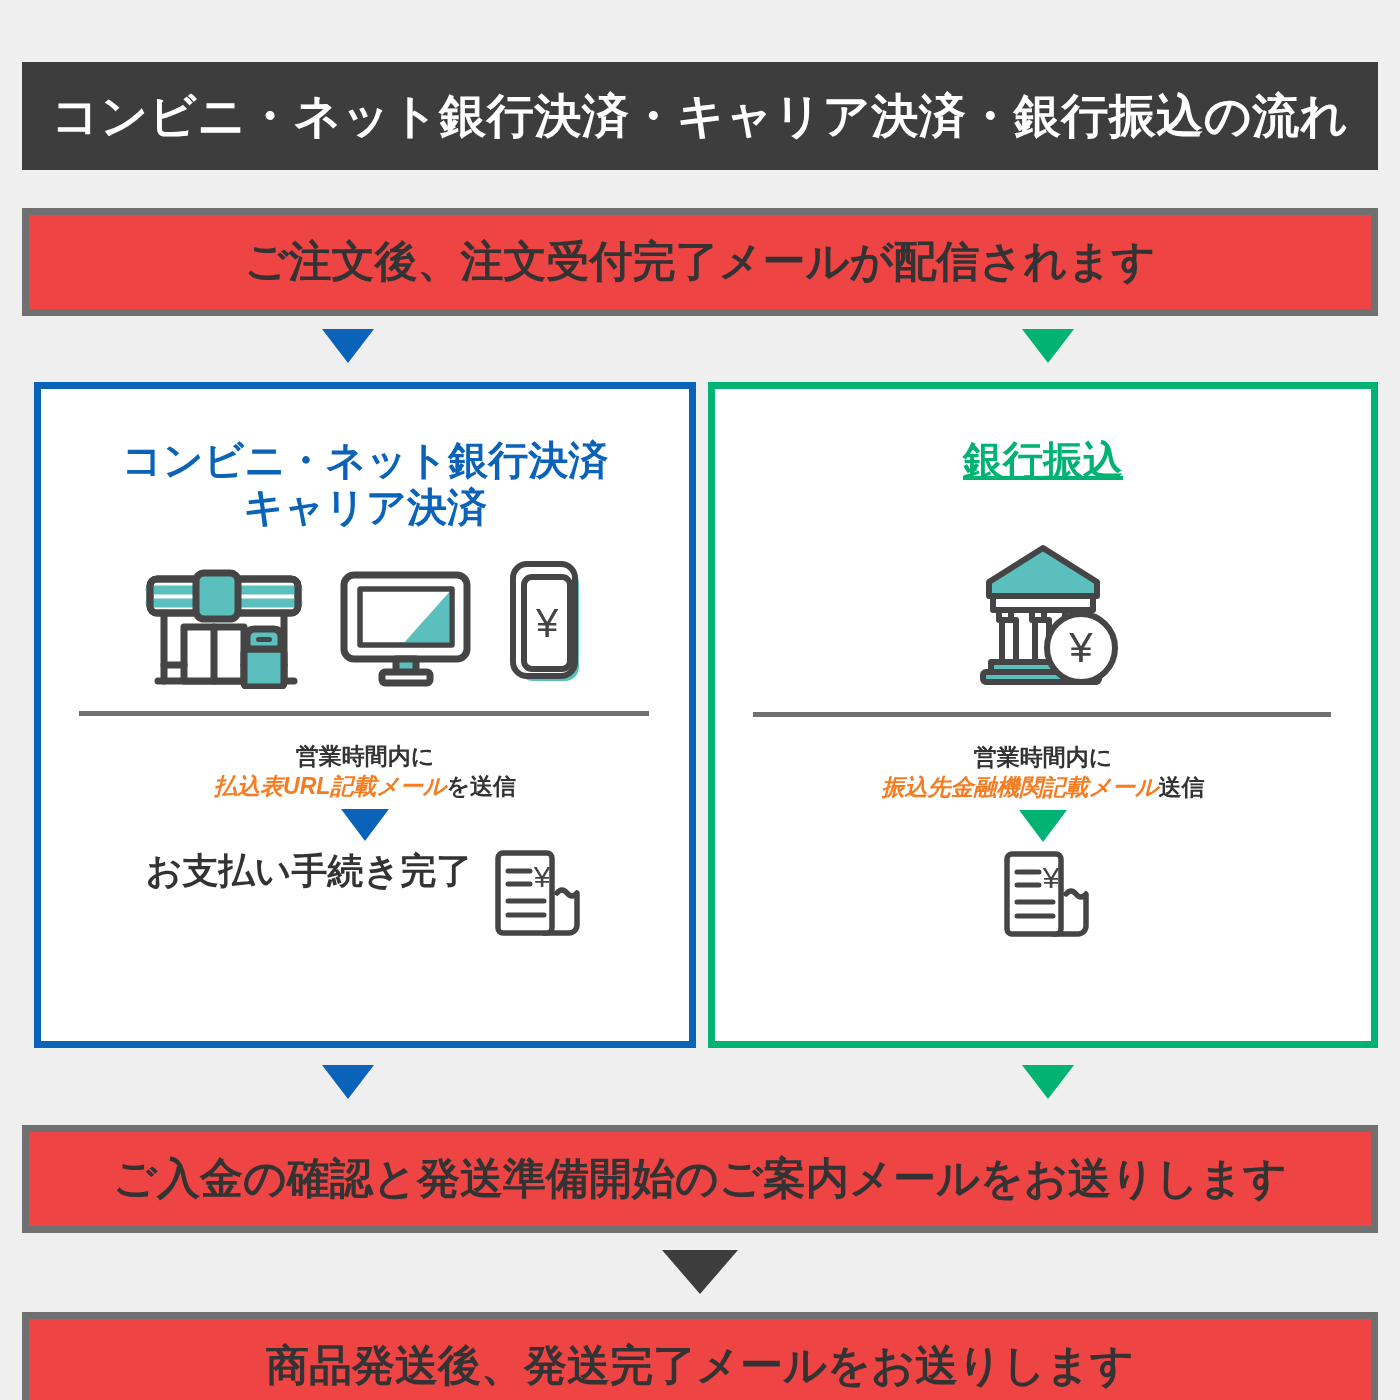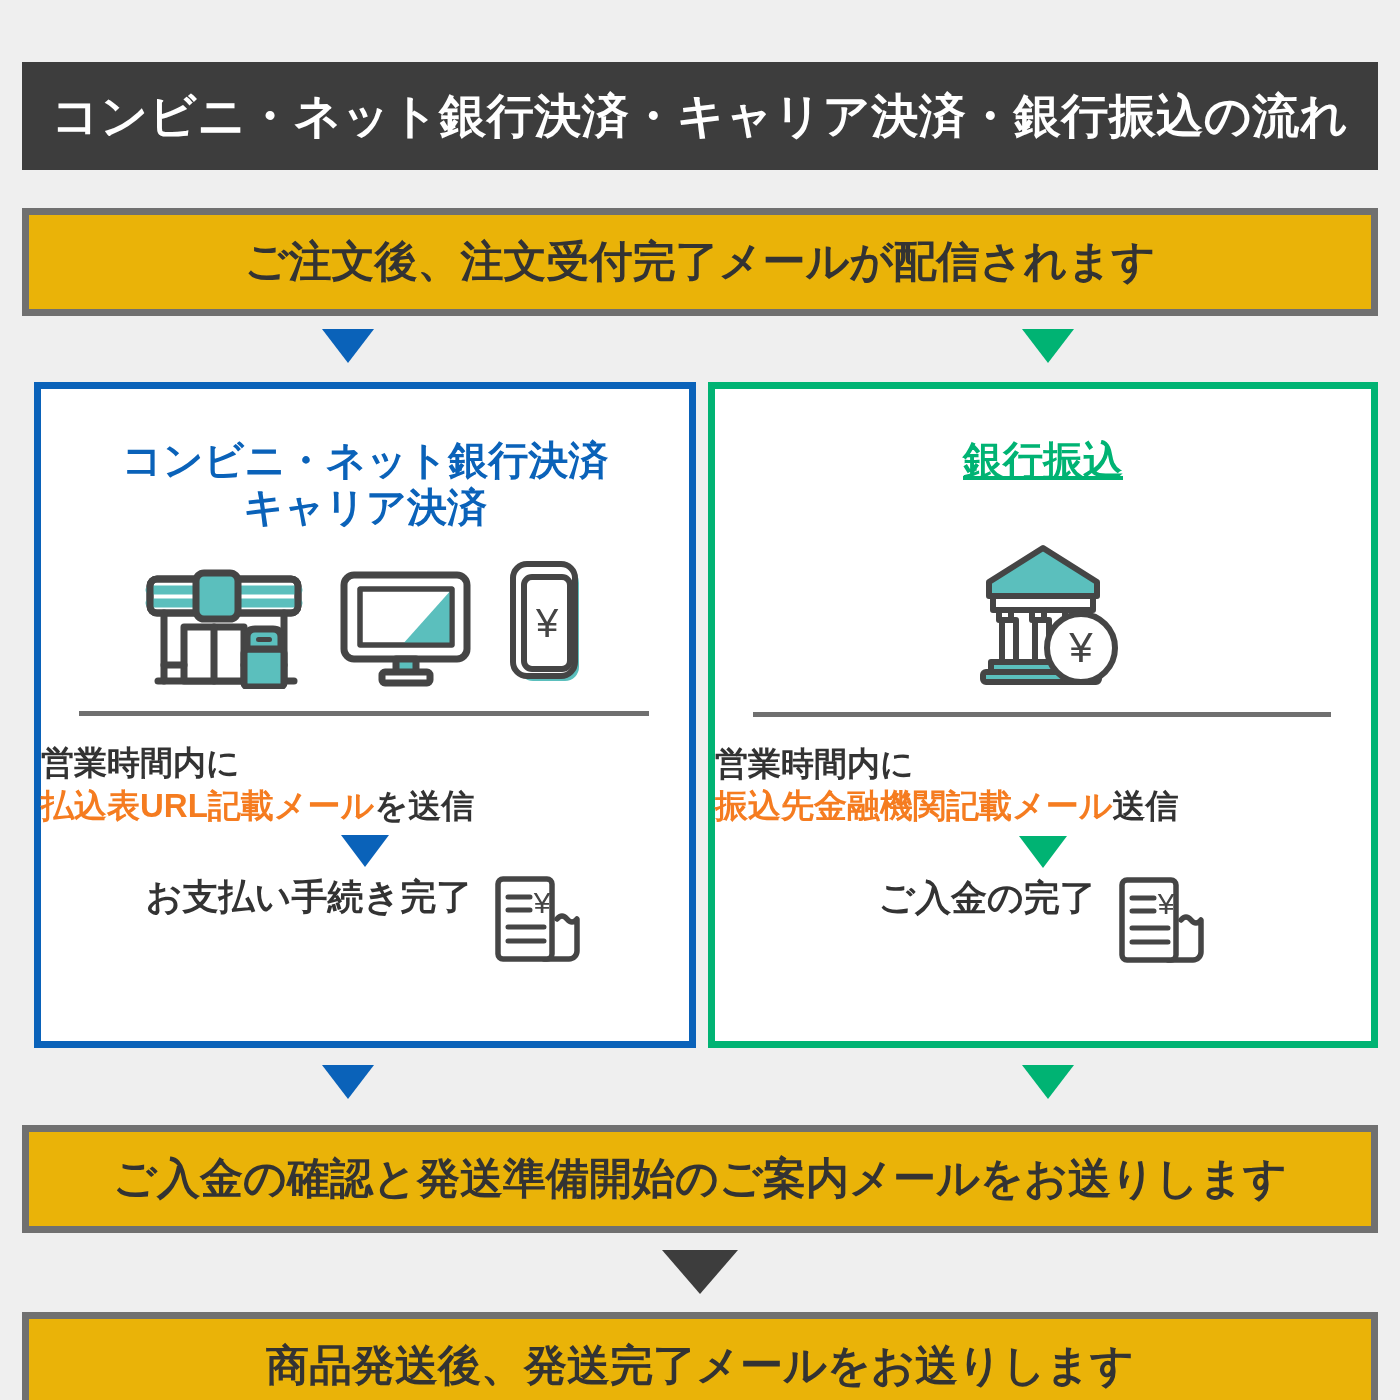--- a/index.html
+++ b/index.html
@@ -37,21 +37,21 @@
   }
   .title-bar .txt {
     color: #ffffff;
     font-size: 47px;
     font-weight: bold;
     letter-spacing: 0.5px;
     white-space: nowrap;
   }
 
   .gray-box {
-    background: #eab308;
+    background: #ef4444;
     border: 7px solid #707070;
     box-sizing: border-box;
     display: flex;
     align-items: center;
     justify-content: center;
   }
   .gray-box .txt {
     color: #333333;
     font-weight: bold;
     white-space: nowrap;
@@ -123,27 +123,28 @@
   }
   #panel-bank .icon-row { margin-top: 60px; }
 
   .separator {
     height: 5px;
     background: #707070;
     margin: 18px 40px 0 38px;
   }
 
   .note {
-    font-weight: bold;
-    font-size: 33px;
+    text-align: center;
+    font-weight: bold;
+    font-size: 23px;
     line-height: 1.28;
     color: #333333;
     margin-top: 26px;
   }
-  .note .hl { color: #f57c20; }
+  .note .hl { color: #f57c20; font-style: italic; }
 
   .step-arrow-wrap {
     display: flex;
     justify-content: center;
     margin-top: 8px;
   }
 
   .done-row {
     display: flex;
     align-items: flex-start;
@@ -294,21 +295,20 @@
     <div class="note">
       <div>営業時間内に</div>
       <div><span class="hl">振込先金融機関記載メール</span><span>送信</span></div>
     </div>
 
     <div class="step-arrow-wrap">
       <div class="arrow small green"></div>
     </div>
 
     <div class="done-row">
-      <span class="done-label">ご入金の完了</span>
       <span>
         <svg width="100" height="92" viewBox="0 0 100 92">
           <g fill="none" stroke="#454545" stroke-width="5.5" stroke-linejoin="round" stroke-linecap="round">
             <path d="M73 46 q5-6 10 0 q5 6 10 0 v32 a8 8 0 0 1 -8 8 H60" fill="#ffffff"></path>
             <rect x="14" y="6" width="54" height="80" rx="5" fill="#ffffff"></rect>
             <path d="M24 24 H46 M24 37 H46" stroke-width="5"></path>
             <text x="58" y="40" font-size="30" font-family="'Liberation Sans', sans-serif" fill="#454545" stroke="none" text-anchor="middle">¥</text>
             <path d="M24 54 H60 M24 68 H60" stroke-width="5"></path>
           </g>
         </svg>

